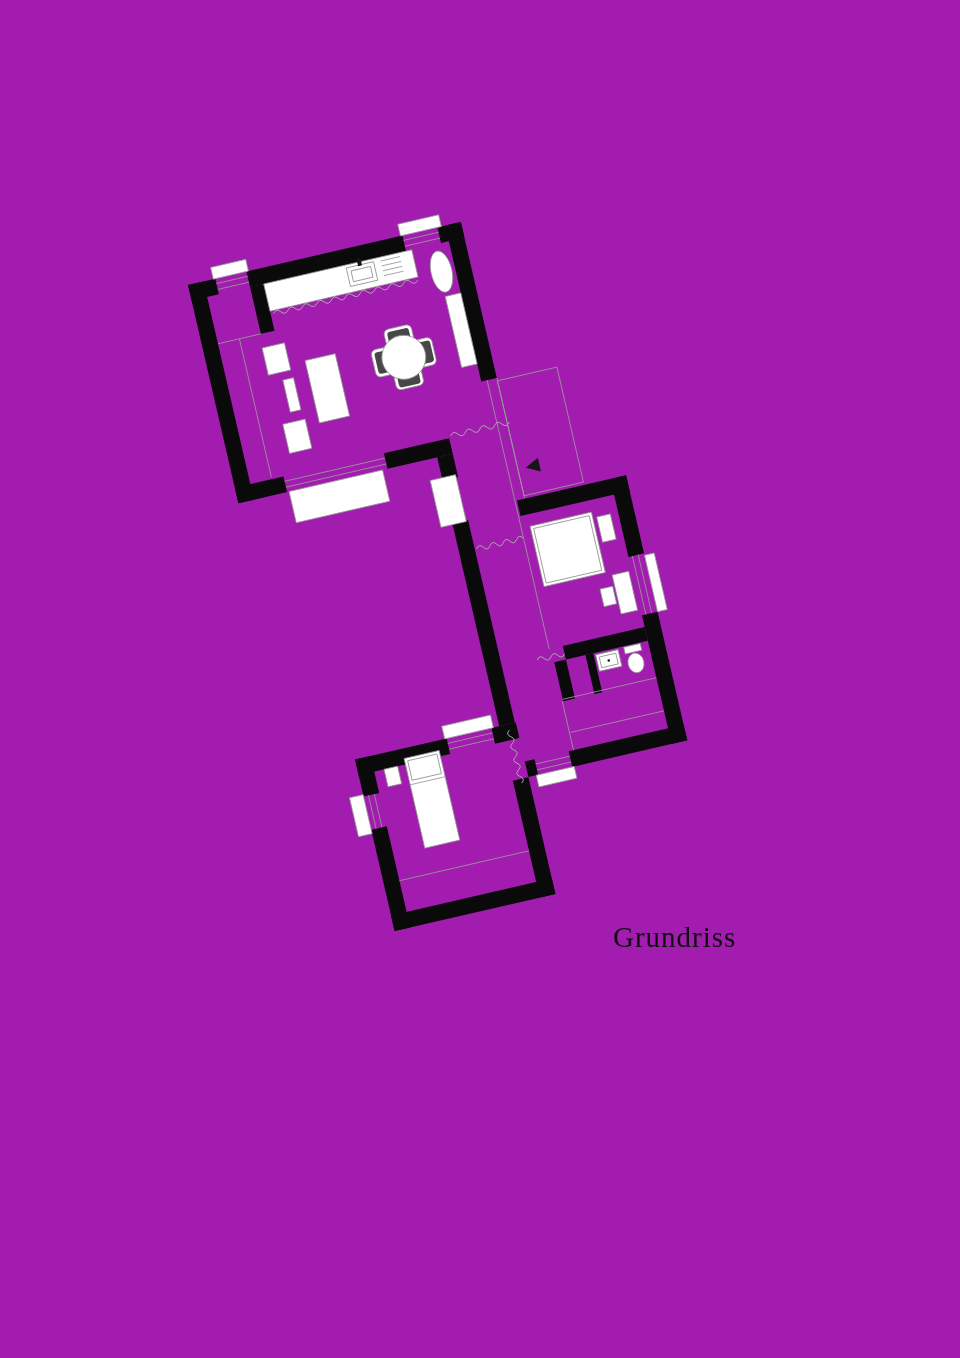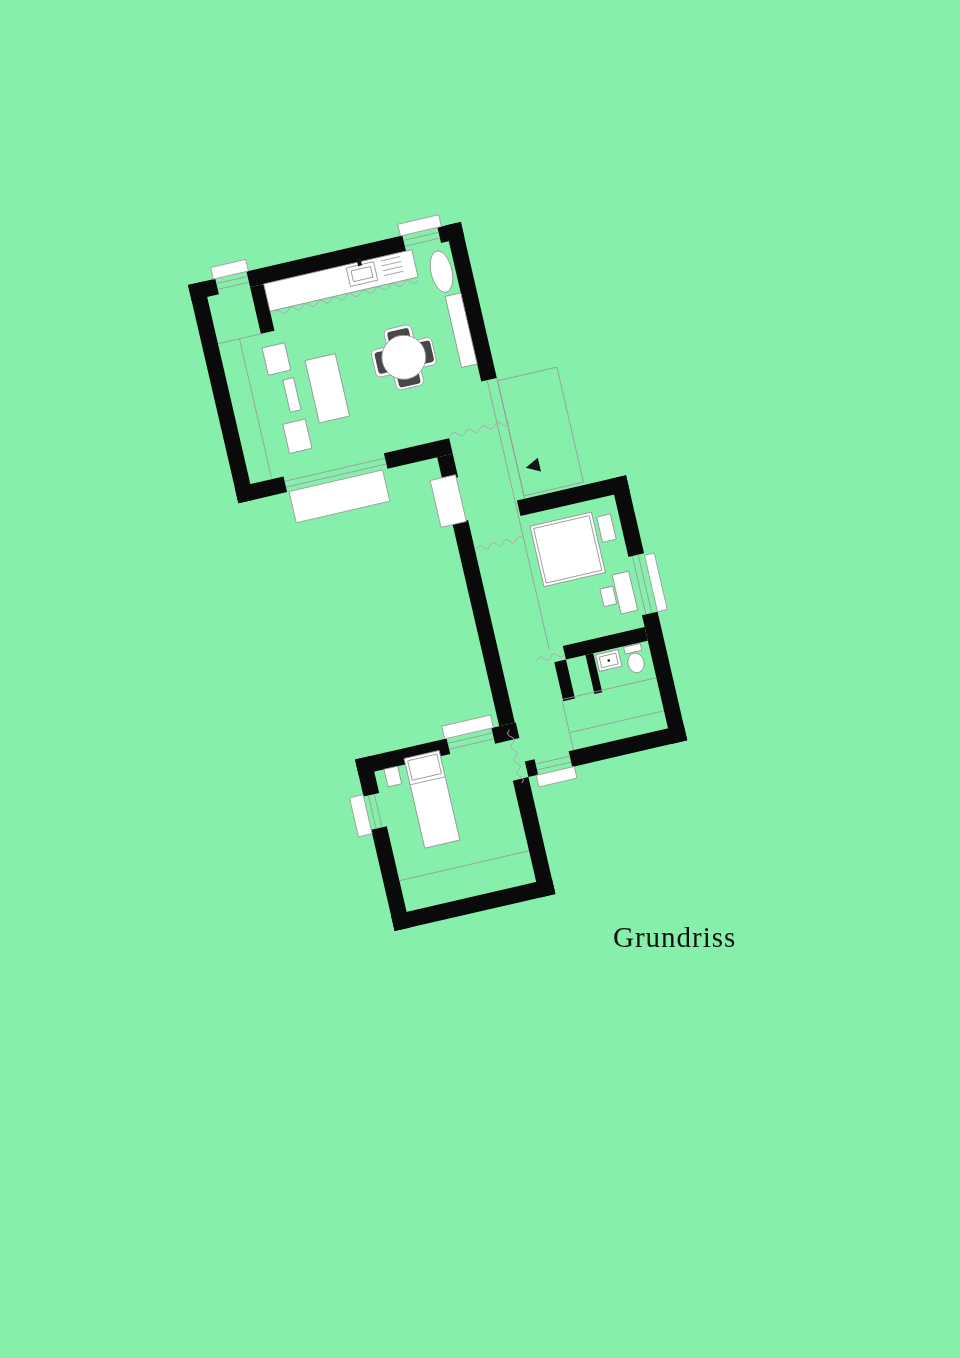--- a/index.html
+++ b/index.html
@@ -1,16 +1,16 @@
 <!DOCTYPE html>
 <html><head>
 <meta charset="utf-8">
 <style>
   html,body{margin:0;padding:0;background:#ffffff;}
-  .page{position:relative;width:960px;height:1358px;background:#86efac;overflow:hidden;
+  .page{position:relative;width:960px;height:1358px;background:#a21caf;overflow:hidden;
         font-family:"Liberation Serif", serif;}
   svg{position:absolute;left:0;top:0;}
   .wall{fill:#0a0a0a;stroke:none;}
   .thin{stroke:#9a9a9a;stroke-width:0.8;fill:none;}
   .furn{stroke:#8f8f8f;stroke-width:0.8;fill:#ffffff;}
   .furn-open{stroke:#8f8f8f;stroke-width:0.8;fill:none;}
   .sill{stroke:#9a9a9a;stroke-width:0.8;fill:#ffffff;}
   .wavy{stroke:#ababab;stroke-width:0.9;fill:none;}
   .chair{fill:#474747;stroke:none;}
   .halo{fill:#ffffff;stroke:#9a9a9a;stroke-width:0.8;}

